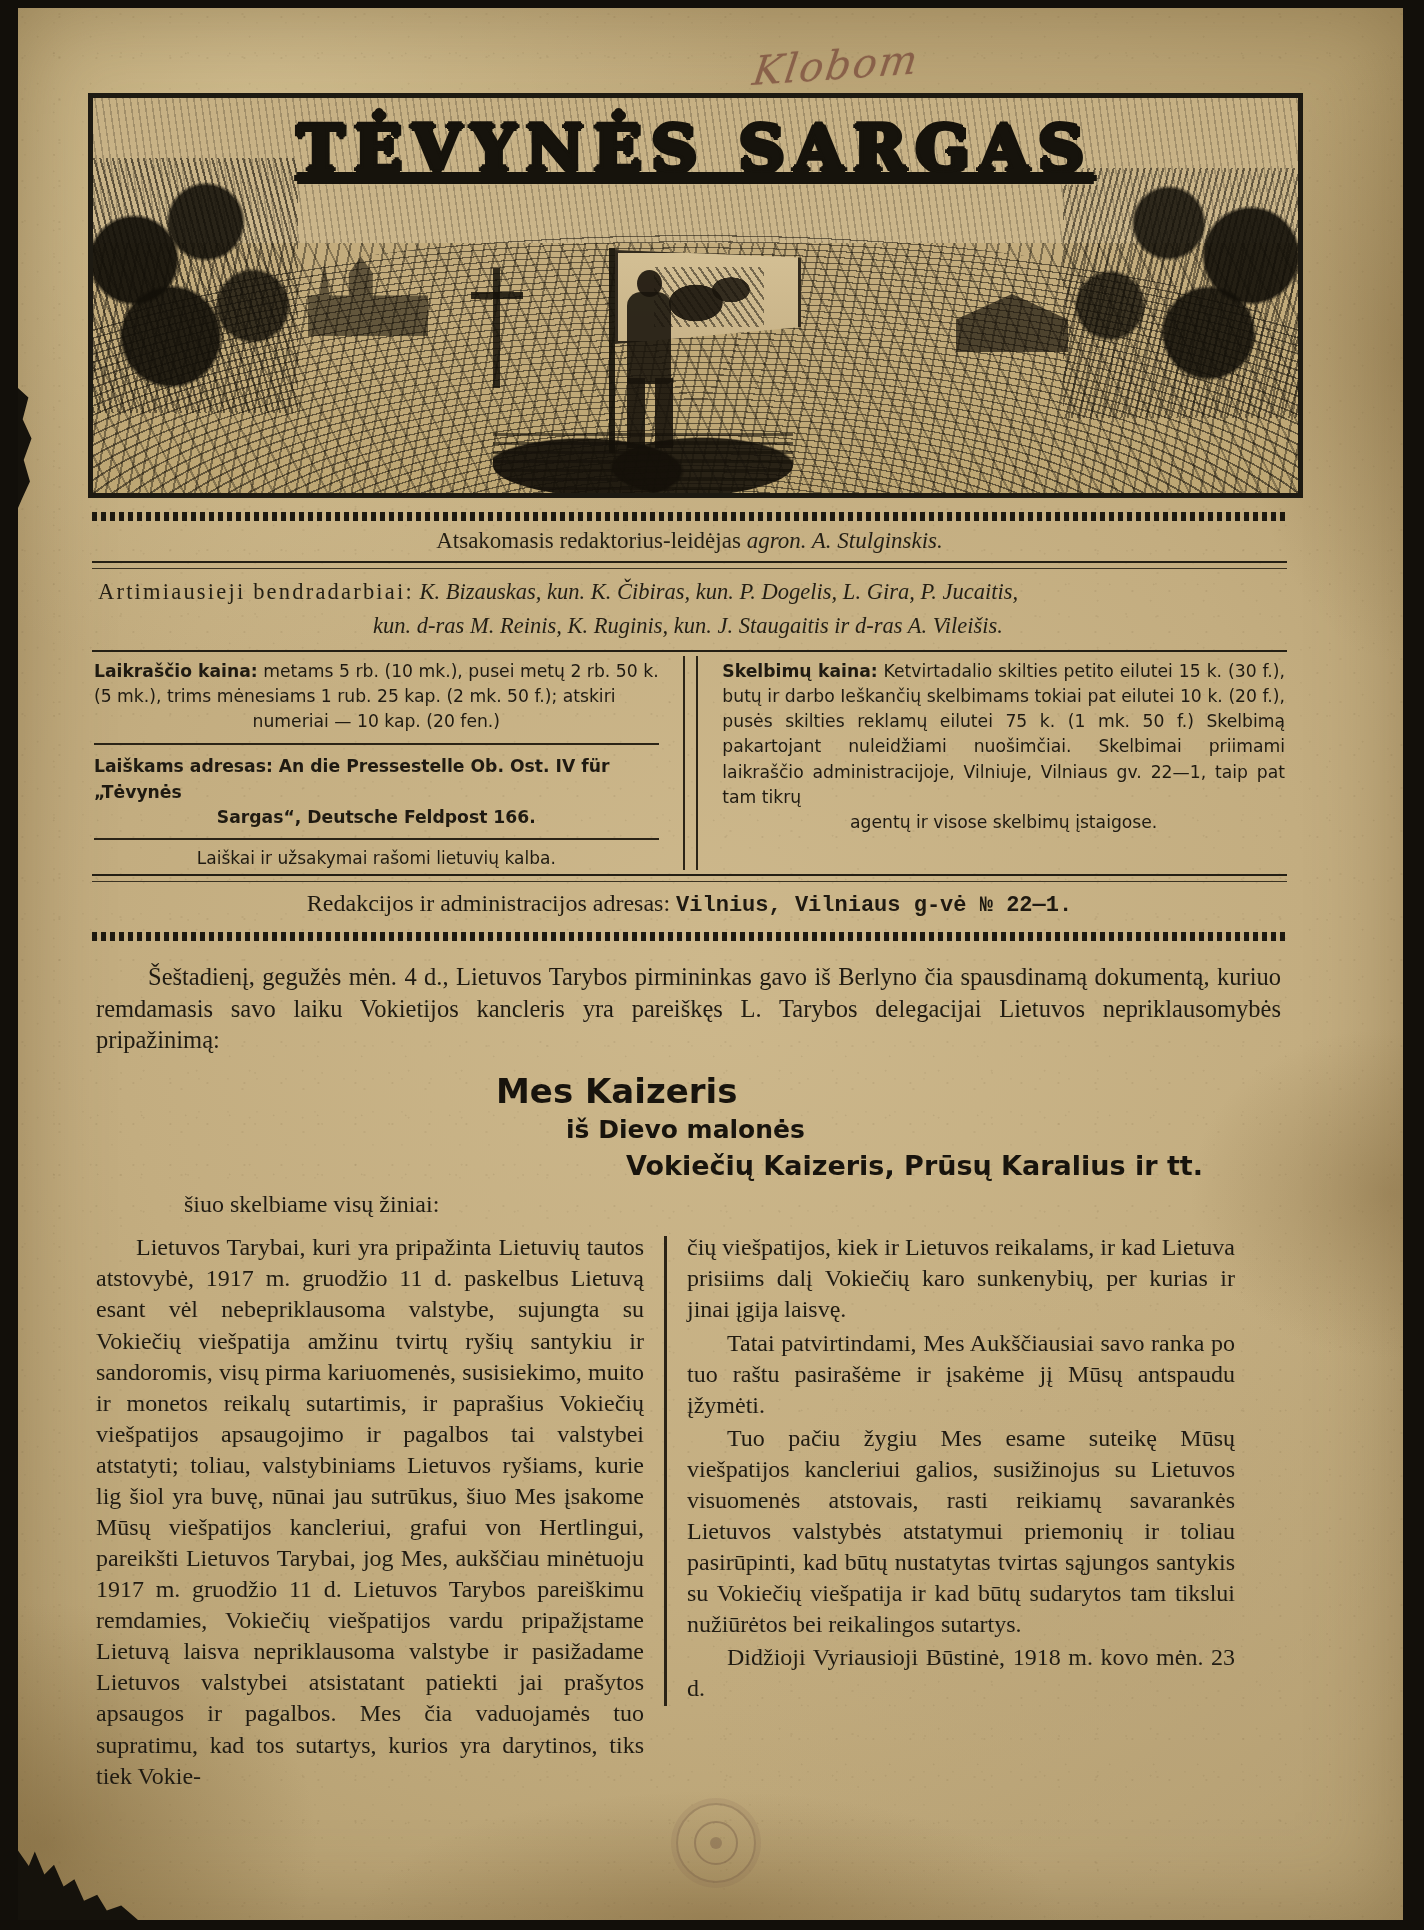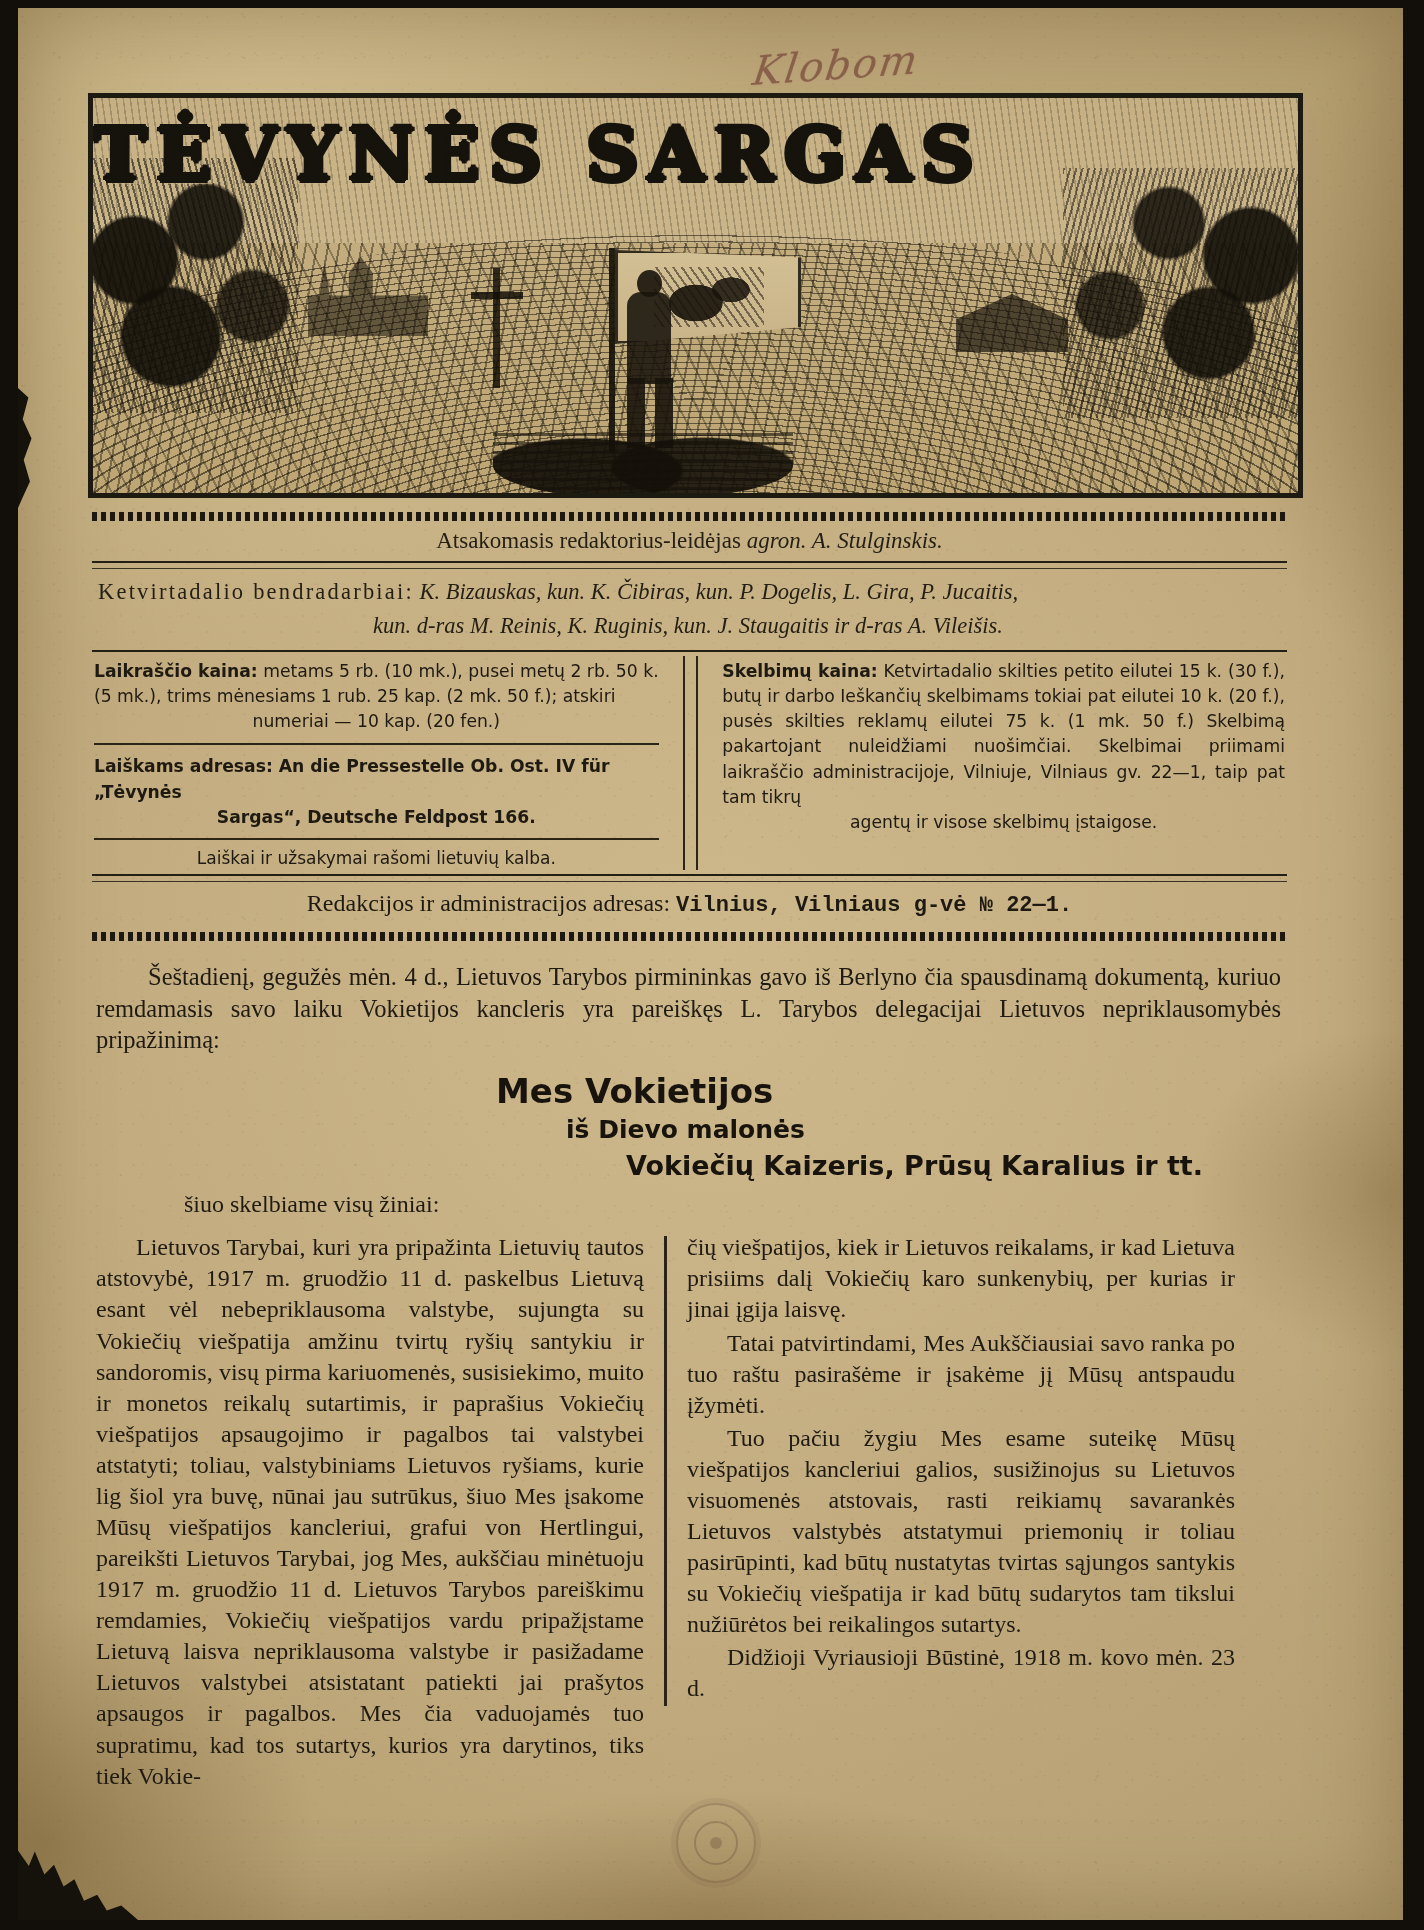--- a/index.html
+++ b/index.html
@@ -132,28 +132,30 @@
   .mh-furrow {
     position: absolute; left: -10%; right: -10%; bottom: -40px; height: 300px;
     border-radius: 50% 50% 0 0 / 70% 70% 0 0;
     background:
       repeating-radial-gradient(ellipse 70% 120% at 50% 120%, rgba(20,16,9,0.55) 0 3px, rgba(0,0,0,0) 3px 17px);
   }
   
   .mh-title {
     position: absolute;
     left: 0; right: 0; top: 14px;
+    text-align: center;
     font-family: "DejaVu Serif", serif;
     font-weight: bold;
-    font-size: 72px;
+    font-size: 63px;
     letter-spacing: 10px;
     color: #16130c;
     text-shadow:
       3px 0 0 #16130c, -3px 0 0 #16130c, 0 3px 0 #16130c, 0 -3px 0 #16130c,
       5px 4px 0 rgba(200,182,140,0.55);
+    text-decoration: underline;
     -webkit-text-stroke: 2px #16130c;
   }
   
   .mh-trees-l {
     position: absolute; left: 0; top: 60px; width: 205px; height: 255px;
     background:
       radial-gradient(circle at 20% 40%, rgba(18,15,8,0.92) 0 42px, rgba(0,0,0,0) 46px),
       radial-gradient(circle at 55% 25%, rgba(18,15,8,0.88) 0 36px, rgba(0,0,0,0) 40px),
       radial-gradient(circle at 38% 70%, rgba(18,15,8,0.90) 0 48px, rgba(0,0,0,0) 52px),
       radial-gradient(circle at 78% 58%, rgba(18,15,8,0.80) 0 34px, rgba(0,0,0,0) 38px),
@@ -469,21 +471,21 @@
 
     <div class="rule-dotted"></div>
 
     <div class="credit-line">
       <span>Atsakomasis redaktorius-leidėjas </span><em>agron. A. Stulginskis.</em>
     </div>
 
     <div class="rule-thin-dbl"></div>
 
     <div class="collab">
-      <span class="spaced">Ketvirtadalio bendradarbiai:</span>
+      <span class="spaced">Artimiausieji bendradarbiai:</span>
       <i>K. Bizauskas, kun. K. Čibiras, kun. P. Dogelis, L. Gira, P. Jucaitis,</i>
       <i class="l2">kun. d-ras M. Reinis, K. Ruginis, kun. J. Staugaitis ir d-ras A. Vileišis.</i>
     </div>
 
     <div class="rule-thin"></div>
 
     <div class="info-row">
 
       <div class="info-col left">
         <div class="price-block">
@@ -514,21 +516,21 @@
     <div class="addr-line">
       <span>Redakcijos ir administracijos adresas: </span><b>Vilnius, Vilniaus g-vė № 22—1.</b>
     </div>
 
     <div class="rule-dotted"></div>
 
 
     <div class="intro">Šeštadienį, gegužės mėn. 4 d., Lietuvos Tarybos pirmininkas gavo iš Berlyno čia spausdinamą dokumentą, kuriuo remdamasis savo laiku Vokietijos kancleris yra pareiškęs L. Tarybos delegacijai Lietuvos nepriklausomybės pripažinimą:</div>
 
     <div class="proc">
-      <div class="l1">Mes Vokietijos</div>
+      <div class="l1">Mes Kaizeris</div>
       <div class="l2">iš Dievo malonės</div>
       <div class="l3">Vokiečių Kaizeris, Prūsų Karalius ir tt.</div>
     </div>
     <div class="proc-note">šiuo skelbiame visų žiniai:</div>
 
     <div class="cols">
       <div class="col">
         <p>Lietuvos Tarybai, kuri yra pripažinta Lietuvių tautos atstovybė, 1917 m. gruodžio 11 d. paskelbus Lietuvą esant vėl nebepriklausoma valstybe, sujungta su Vokiečių viešpatija amžinu tvirtų ryšių santykiu ir sandoromis, visų pirma kariuomenės, susisiekimo, muito ir monetos reikalų sutartimis, ir paprašius Vokiečių viešpatijos apsaugojimo ir pagalbos tai valstybei atstatyti; toliau, valstybiniams Lietuvos ryšiams, kurie lig šiol yra buvę, nūnai jau sutrūkus, šiuo Mes įsakome Mūsų viešpatijos kancleriui, grafui von Hertlingui, pareikšti Lietuvos Tarybai, jog Mes, aukščiau minėtuoju 1917 m. gruodžio 11 d. Lietuvos Tarybos pareiškimu remdamies, Vokiečių viešpatijos vardu pripažįstame Lietuvą laisva nepriklausoma valstybe ir pasižadame Lietuvos valstybei atsistatant patiekti jai prašytos apsaugos ir pagalbos. Mes čia vaduojamės tuo supratimu, kad tos sutartys, kurios yra darytinos, tiks tiek Vokie-</p>
       </div>
 

